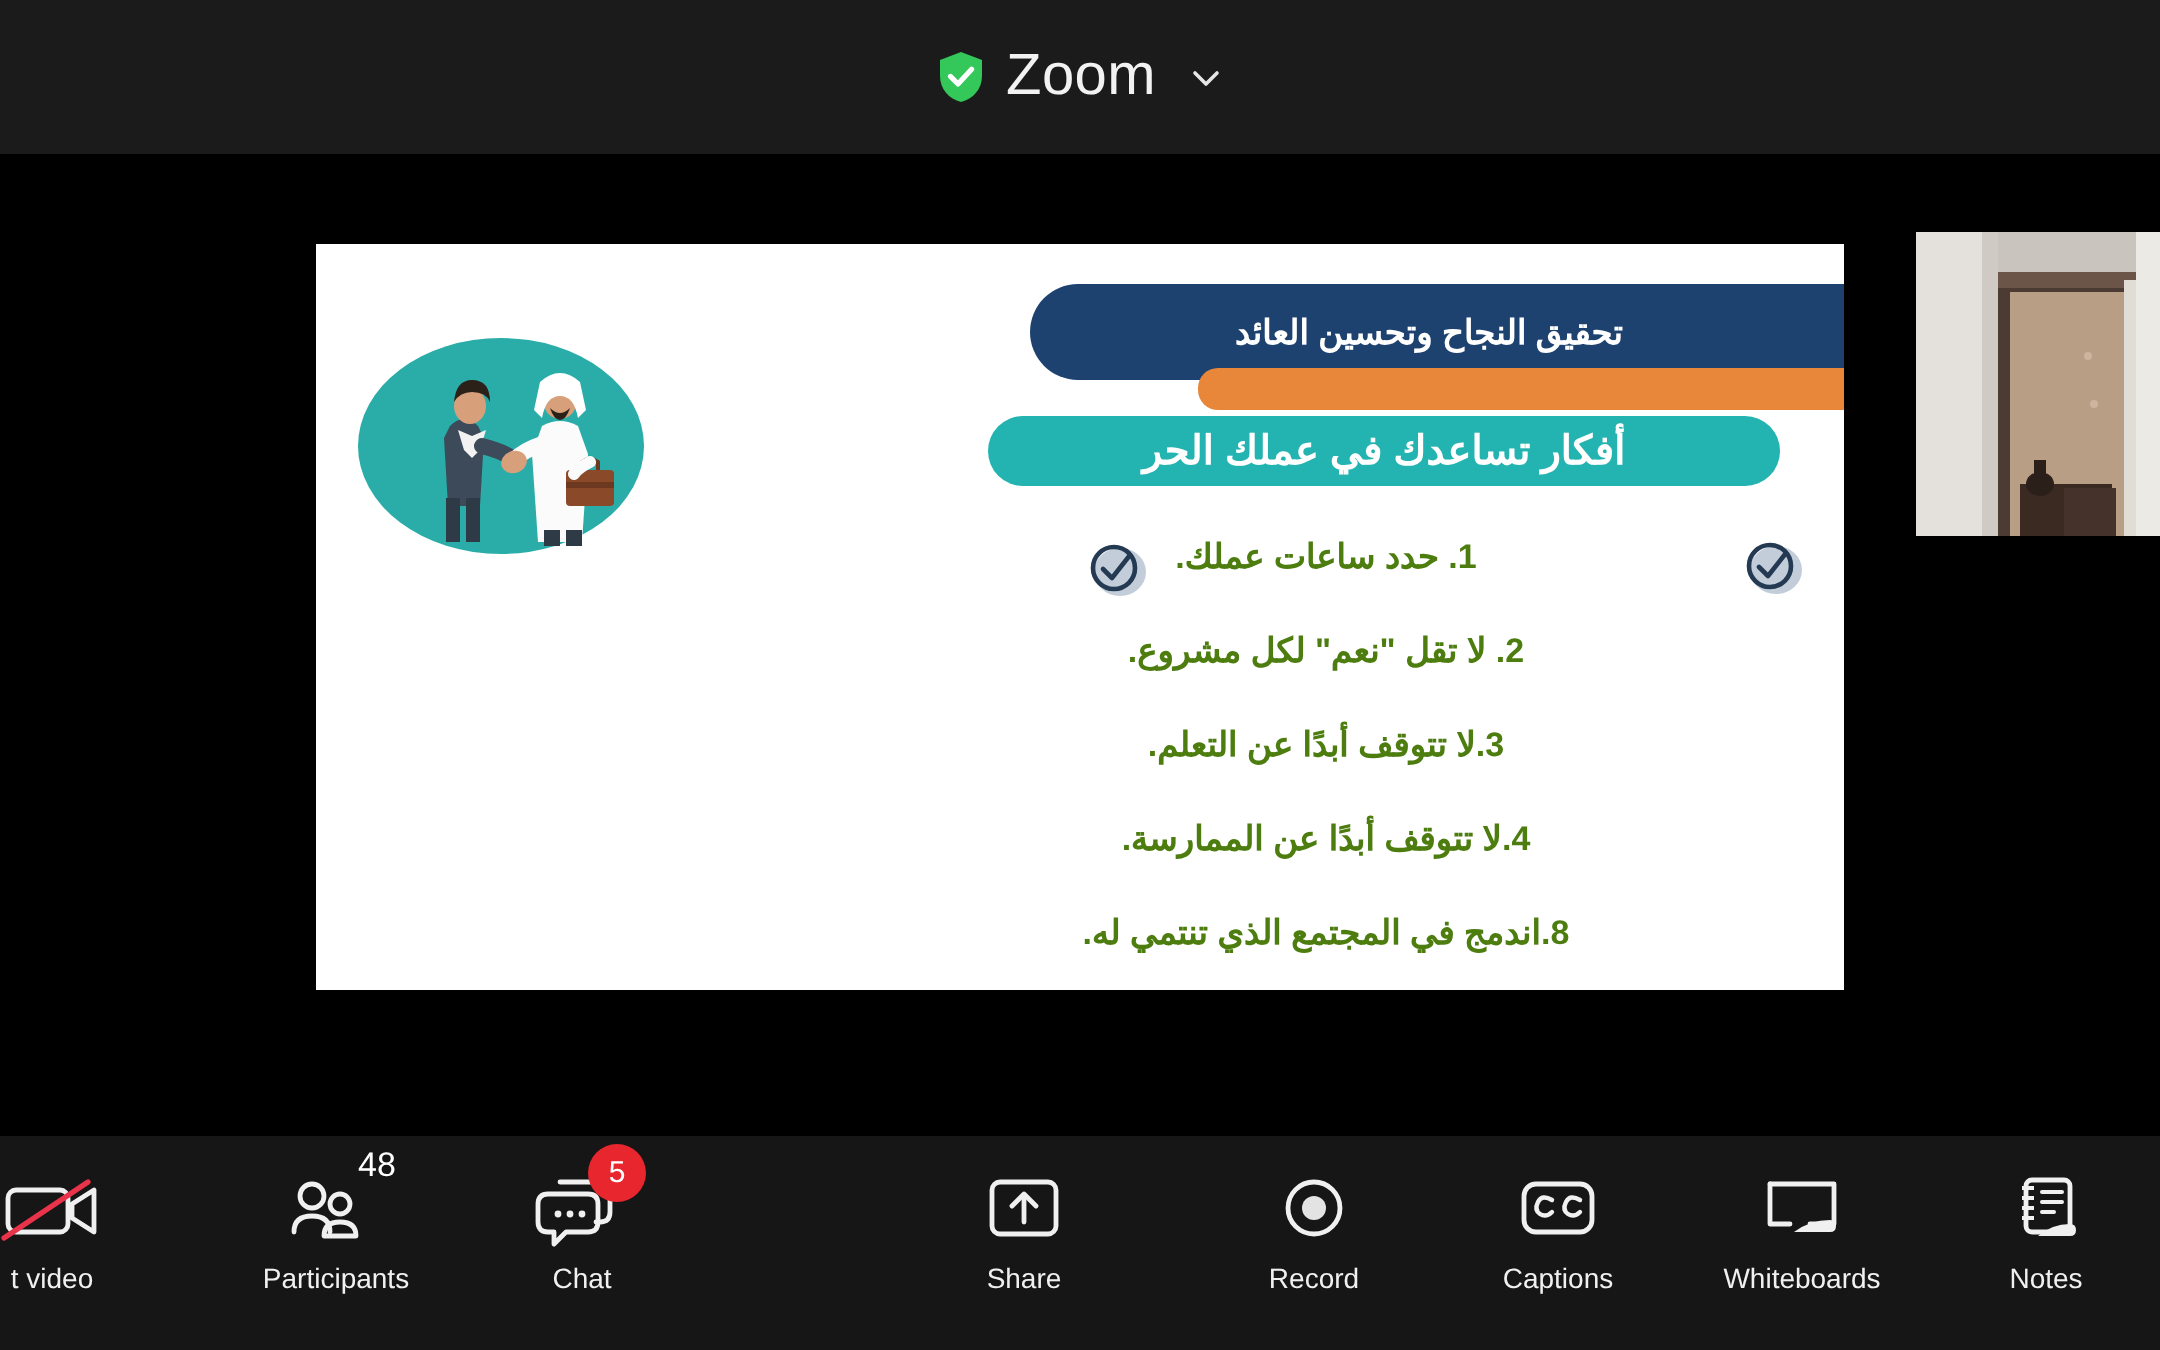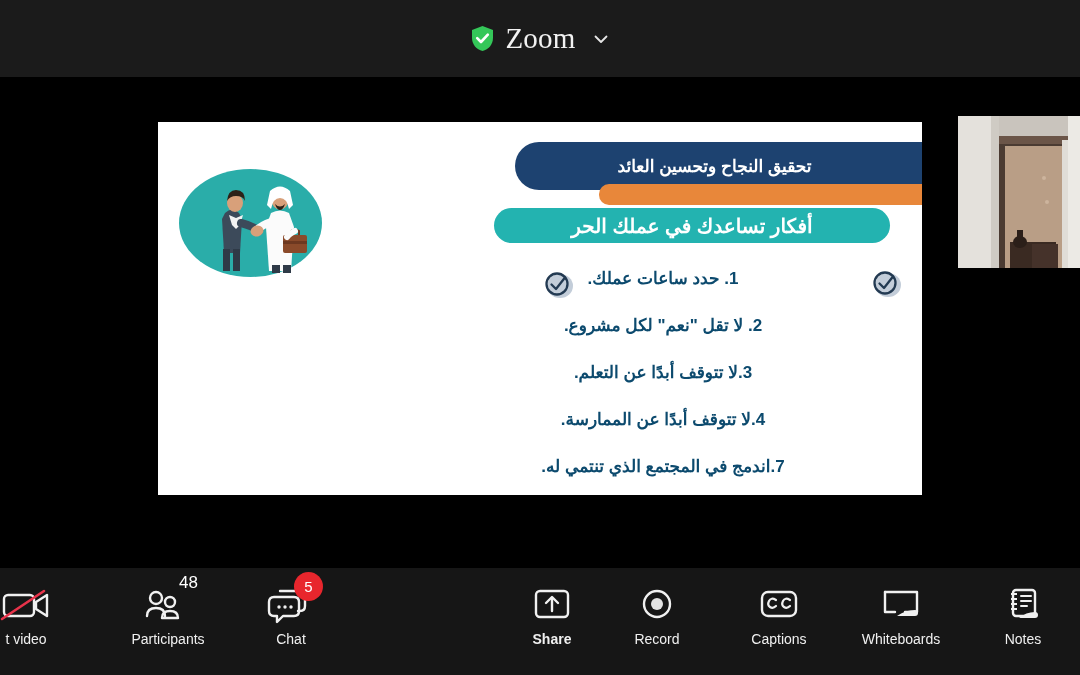--- a/index.html
+++ b/index.html
@@ -18,21 +18,20 @@
   
   .titlebar {
     position: absolute;
     left: 0; top: 0;
     width: 1080px; height: 77px;
     background: #1b1b1b;
     display: flex;
     align-items: center;
     justify-content: center;
     gap: 10px;
-    font-family: Liberation Serif, serif;
   }
   .shield-icon {
     width: 25px; height: 27px;
     position: relative;
     display: inline-block;
   }
   .shield-icon svg { display: block; }
   .zoom-title {
     color: #f2f2f2;
     font-size: 29px;
@@ -134,21 +133,21 @@
 
   
   .list {
     position: absolute;
     left: 300px; top: 148px;
     width: 410px;
     direction: rtl;
     text-align: center;
   }
   .list-item {
-    color: #0c4a6e;
+    color: #4d7c0f;
     font-size: 17px;
     font-weight: bold;
     line-height: 1;
     margin-bottom: 30px;
     white-space: nowrap;
   }
 
   
   .thumb {
     position: absolute;
@@ -287,21 +286,21 @@
         <circle cx="16" cy="14" r="10.5" fill="none" stroke="#233a52" stroke-width="2.3"></circle>
         <path d="M10.5 14.5 L15 19 L24 7.5" stroke="#233a52" stroke-width="2.3" fill="none" stroke-linecap="round" stroke-linejoin="round"></path>
       </svg>
     </span>
 
     <div class="list">
       <div class="list-item">1. حدد ساعات عملك.</div>
       <div class="list-item">2. لا تقل "نعم" لكل مشروع.</div>
       <div class="list-item">3.لا تتوقف أبدًا عن التعلم.</div>
       <div class="list-item">4.لا تتوقف أبدًا عن الممارسة.</div>
-      <div class="list-item">7.اندمج في المجتمع الذي تنتمي له.</div>
+      <div class="list-item">8.اندمج في المجتمع الذي تنتمي له.</div>
     </div>
   </div>
 
   <div class="thumb">
     <svg width="122" height="152" viewBox="0 0 122 152">
       <rect x="0" y="0" width="122" height="152" fill="#c9c4bd"></rect>
       <rect x="0" y="0" width="36" height="152" fill="#e4e1dc"></rect>
       <rect x="33" y="0" width="8" height="152" fill="#cfcbc4"></rect>
       <rect x="41" y="24" width="68" height="128" fill="#4b3b32"></rect>
       <rect x="47" y="30" width="60" height="122" fill="#b99e86"></rect>
@@ -352,21 +351,21 @@
         <circle cx="13" cy="22" r="1.7" fill="#f0f0f0"></circle>
         <circle cx="19" cy="22" r="1.7" fill="#f0f0f0"></circle>
         <circle cx="25" cy="22" r="1.7" fill="#f0f0f0"></circle>
       </svg>
       <span class="red-badge">5</span>
     </span>
     <span class="tb-label">Chat</span>
   </div>
 
 
-  <div class="tb-item" style="left:496px;font-weight:bold;">
+  <div class="tb-item" style="left:456px;">
     <span class="tb-icon">
       <svg width="44" height="40" viewBox="0 0 44 40">
         <rect x="6" y="6" width="32" height="26" rx="4" fill="none" stroke="#f0f0f0" stroke-width="2.4"></rect>
         <path d="M22 26 V13" stroke="#f0f0f0" stroke-width="2.4" stroke-linecap="round"></path>
         <path d="M16 18 L22 12 L28 18" fill="none" stroke="#f0f0f0" stroke-width="2.4" stroke-linecap="round" stroke-linejoin="round"></path>
       </svg>
     </span>
     <span class="tb-label">Share</span>
   </div>
 

